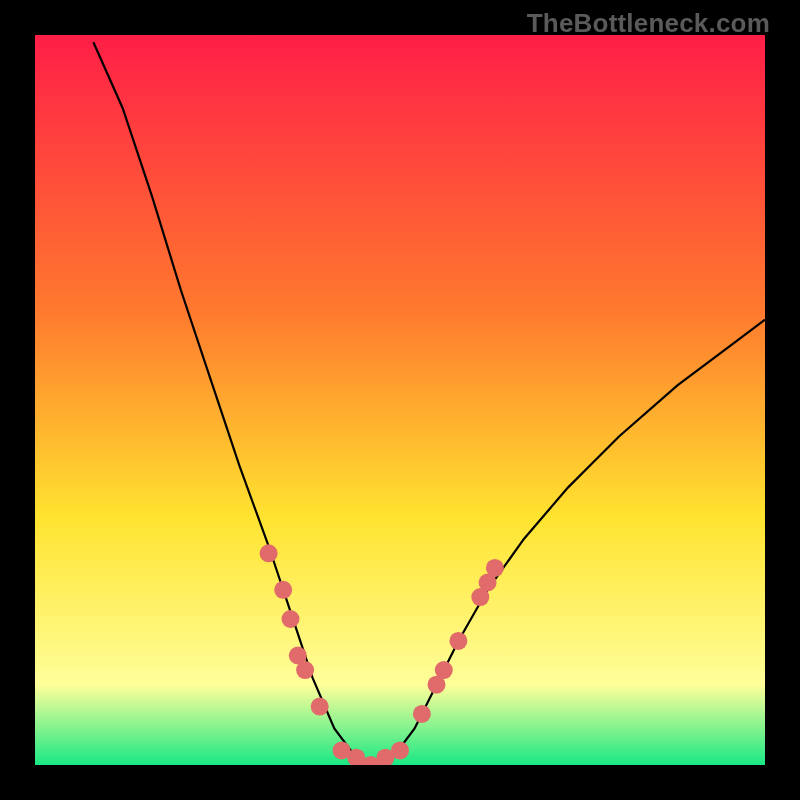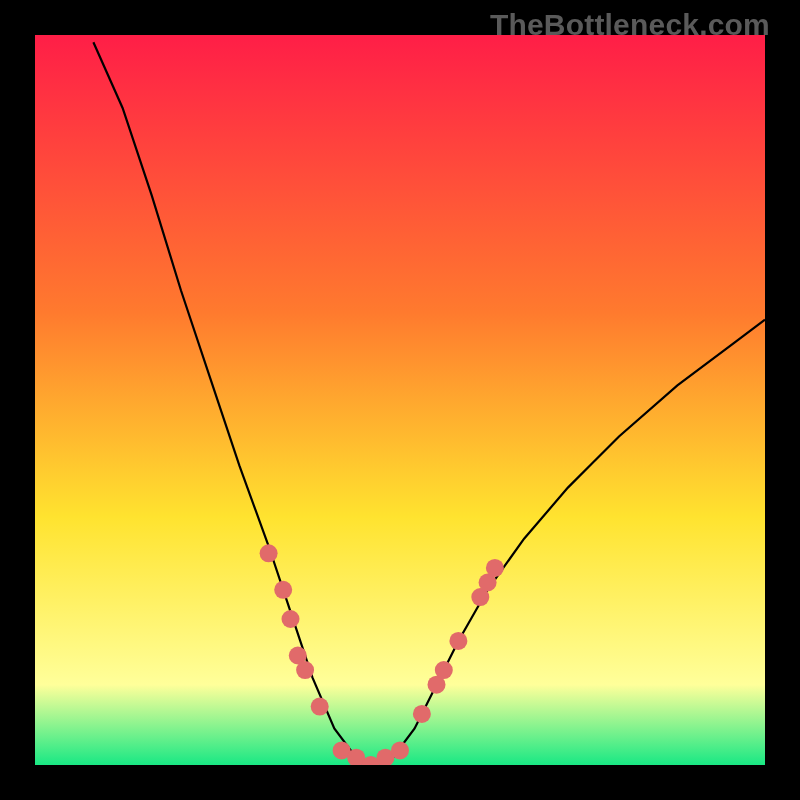--- a/index.html
+++ b/index.html
@@ -21,21 +21,21 @@
     left: 35px;
     top: 35px;
     width: 730px;
     height: 730px;
   }
   .watermark {
     position: absolute;
     top: 8px;
     right: 30px;
     font-family: Arial, Helvetica, sans-serif;
-    font-size: 30px;
+    font-size: 26px;
     font-weight: 600;
     color: #5a5a5a;
     letter-spacing: 0.2px;
     z-index: 50;
   }
   svg {
     display: block;
   }
 </style>
 </head>

